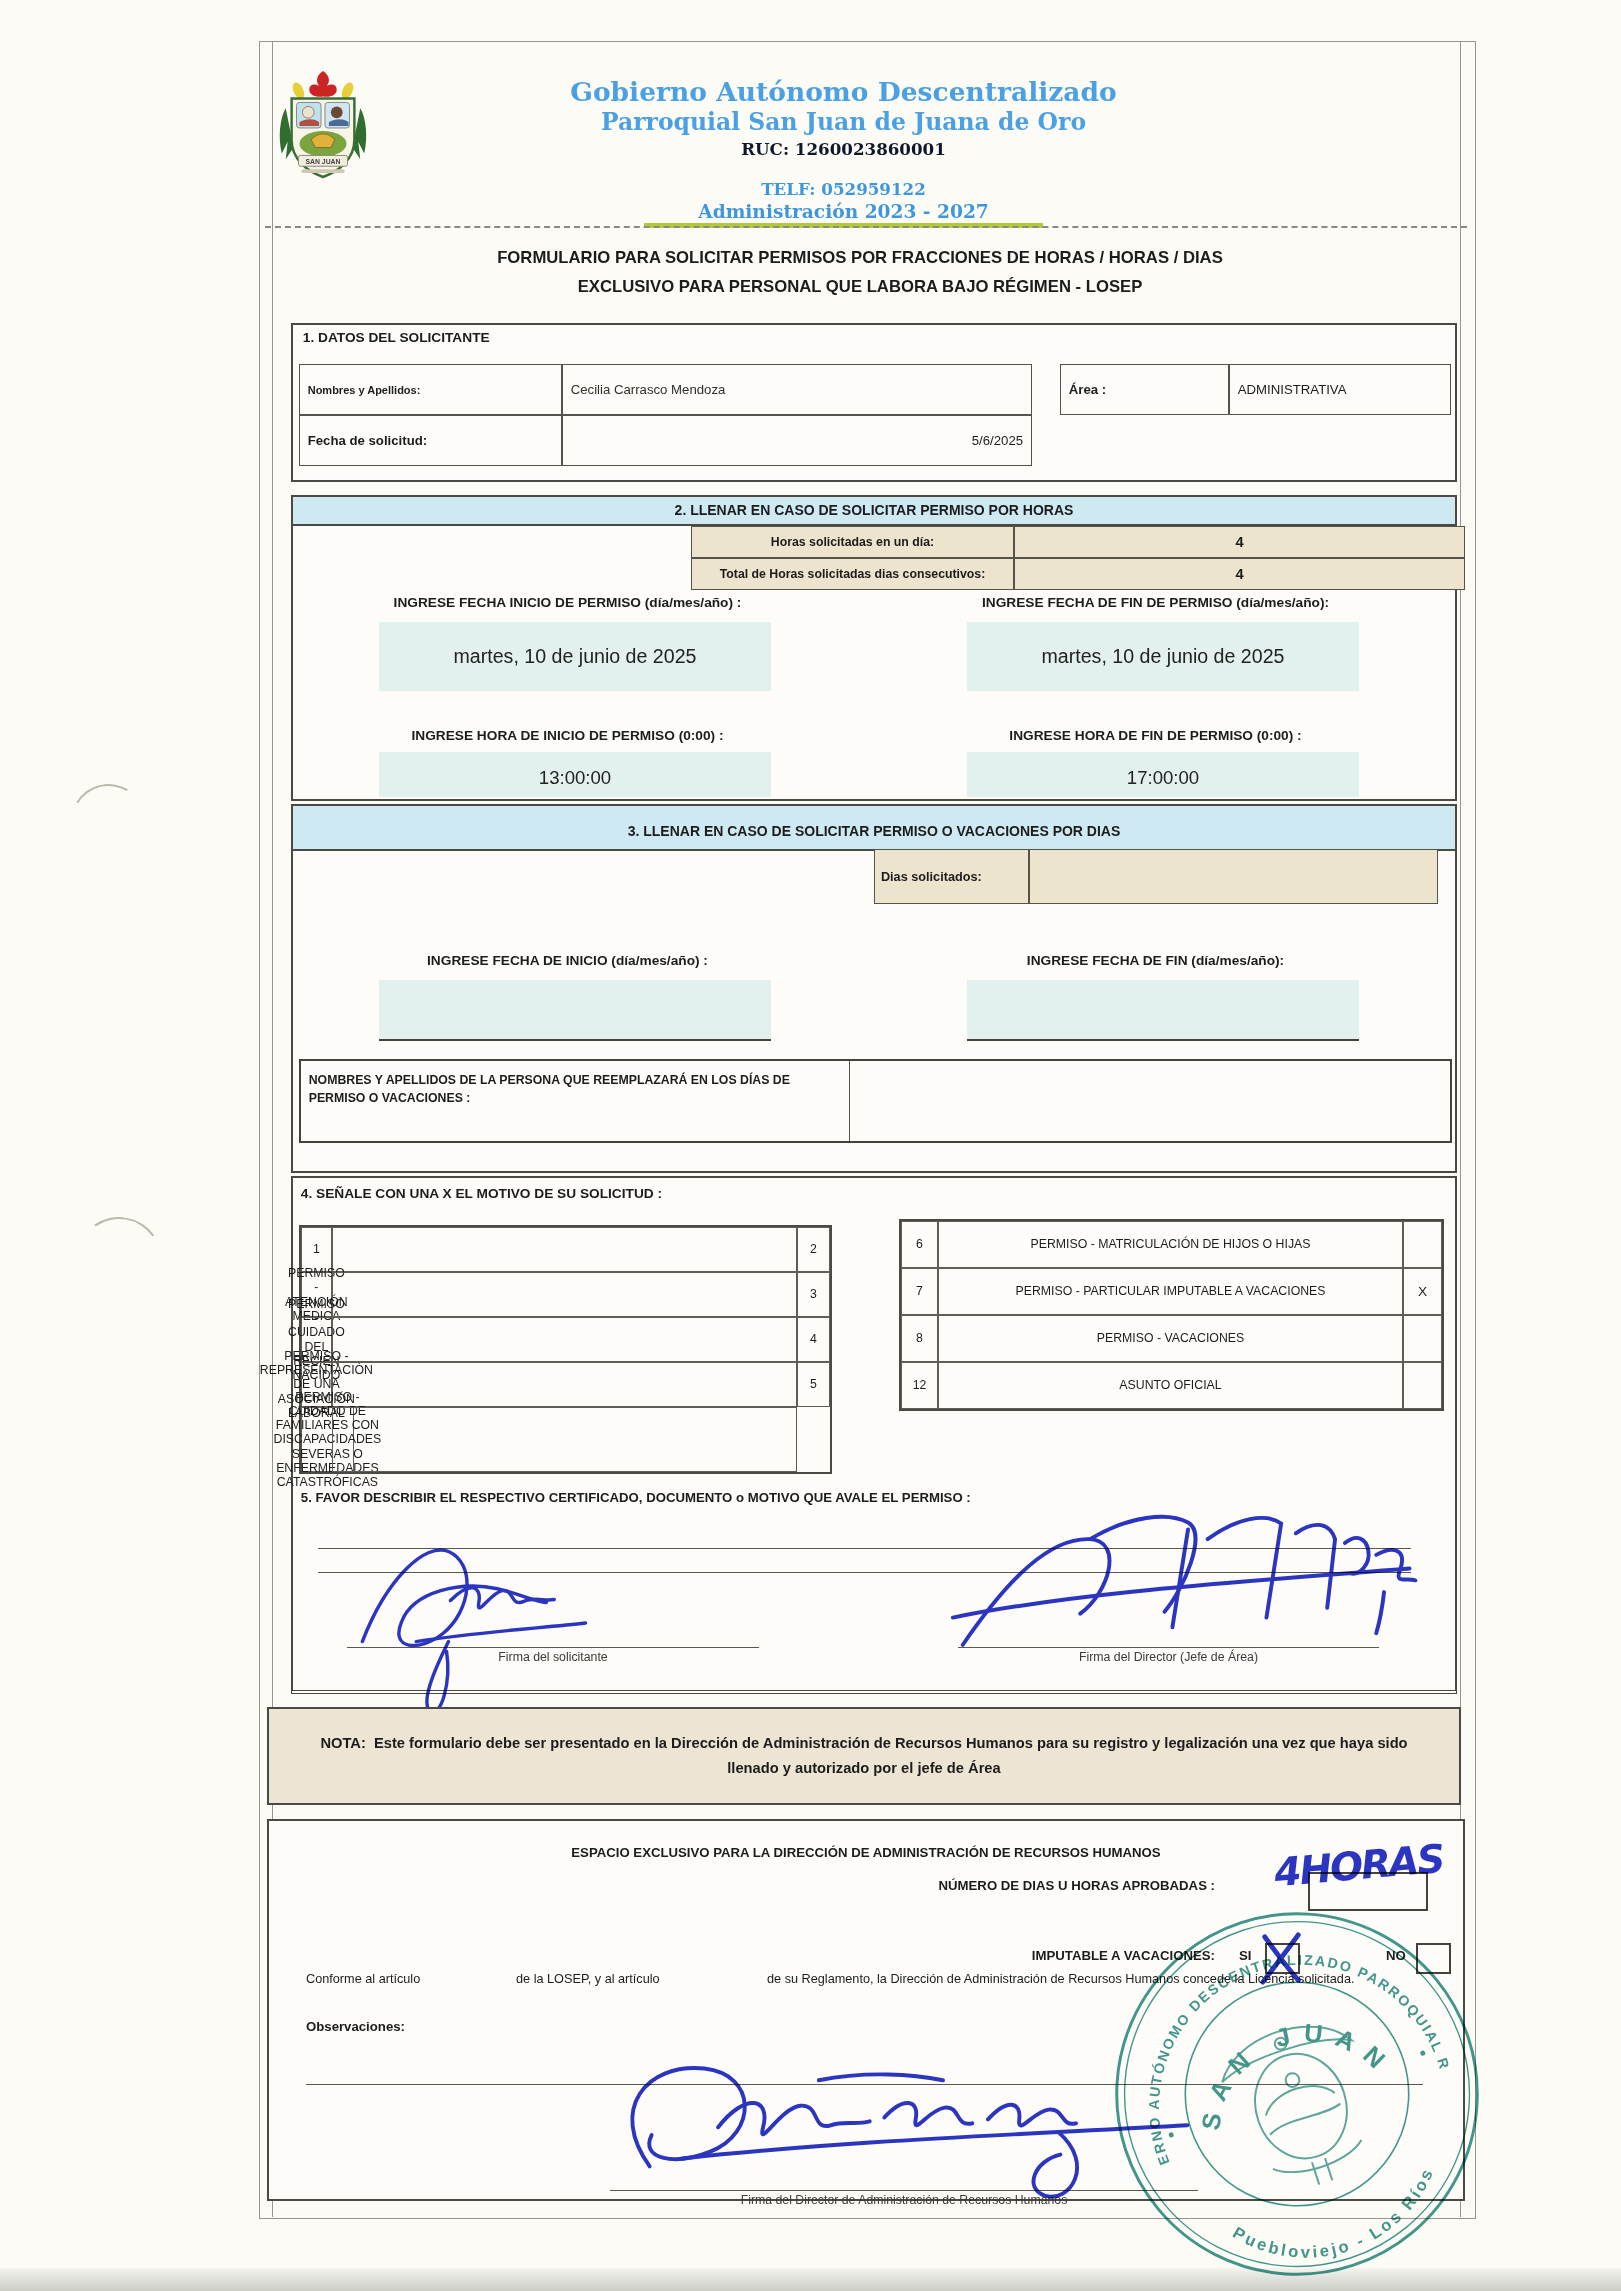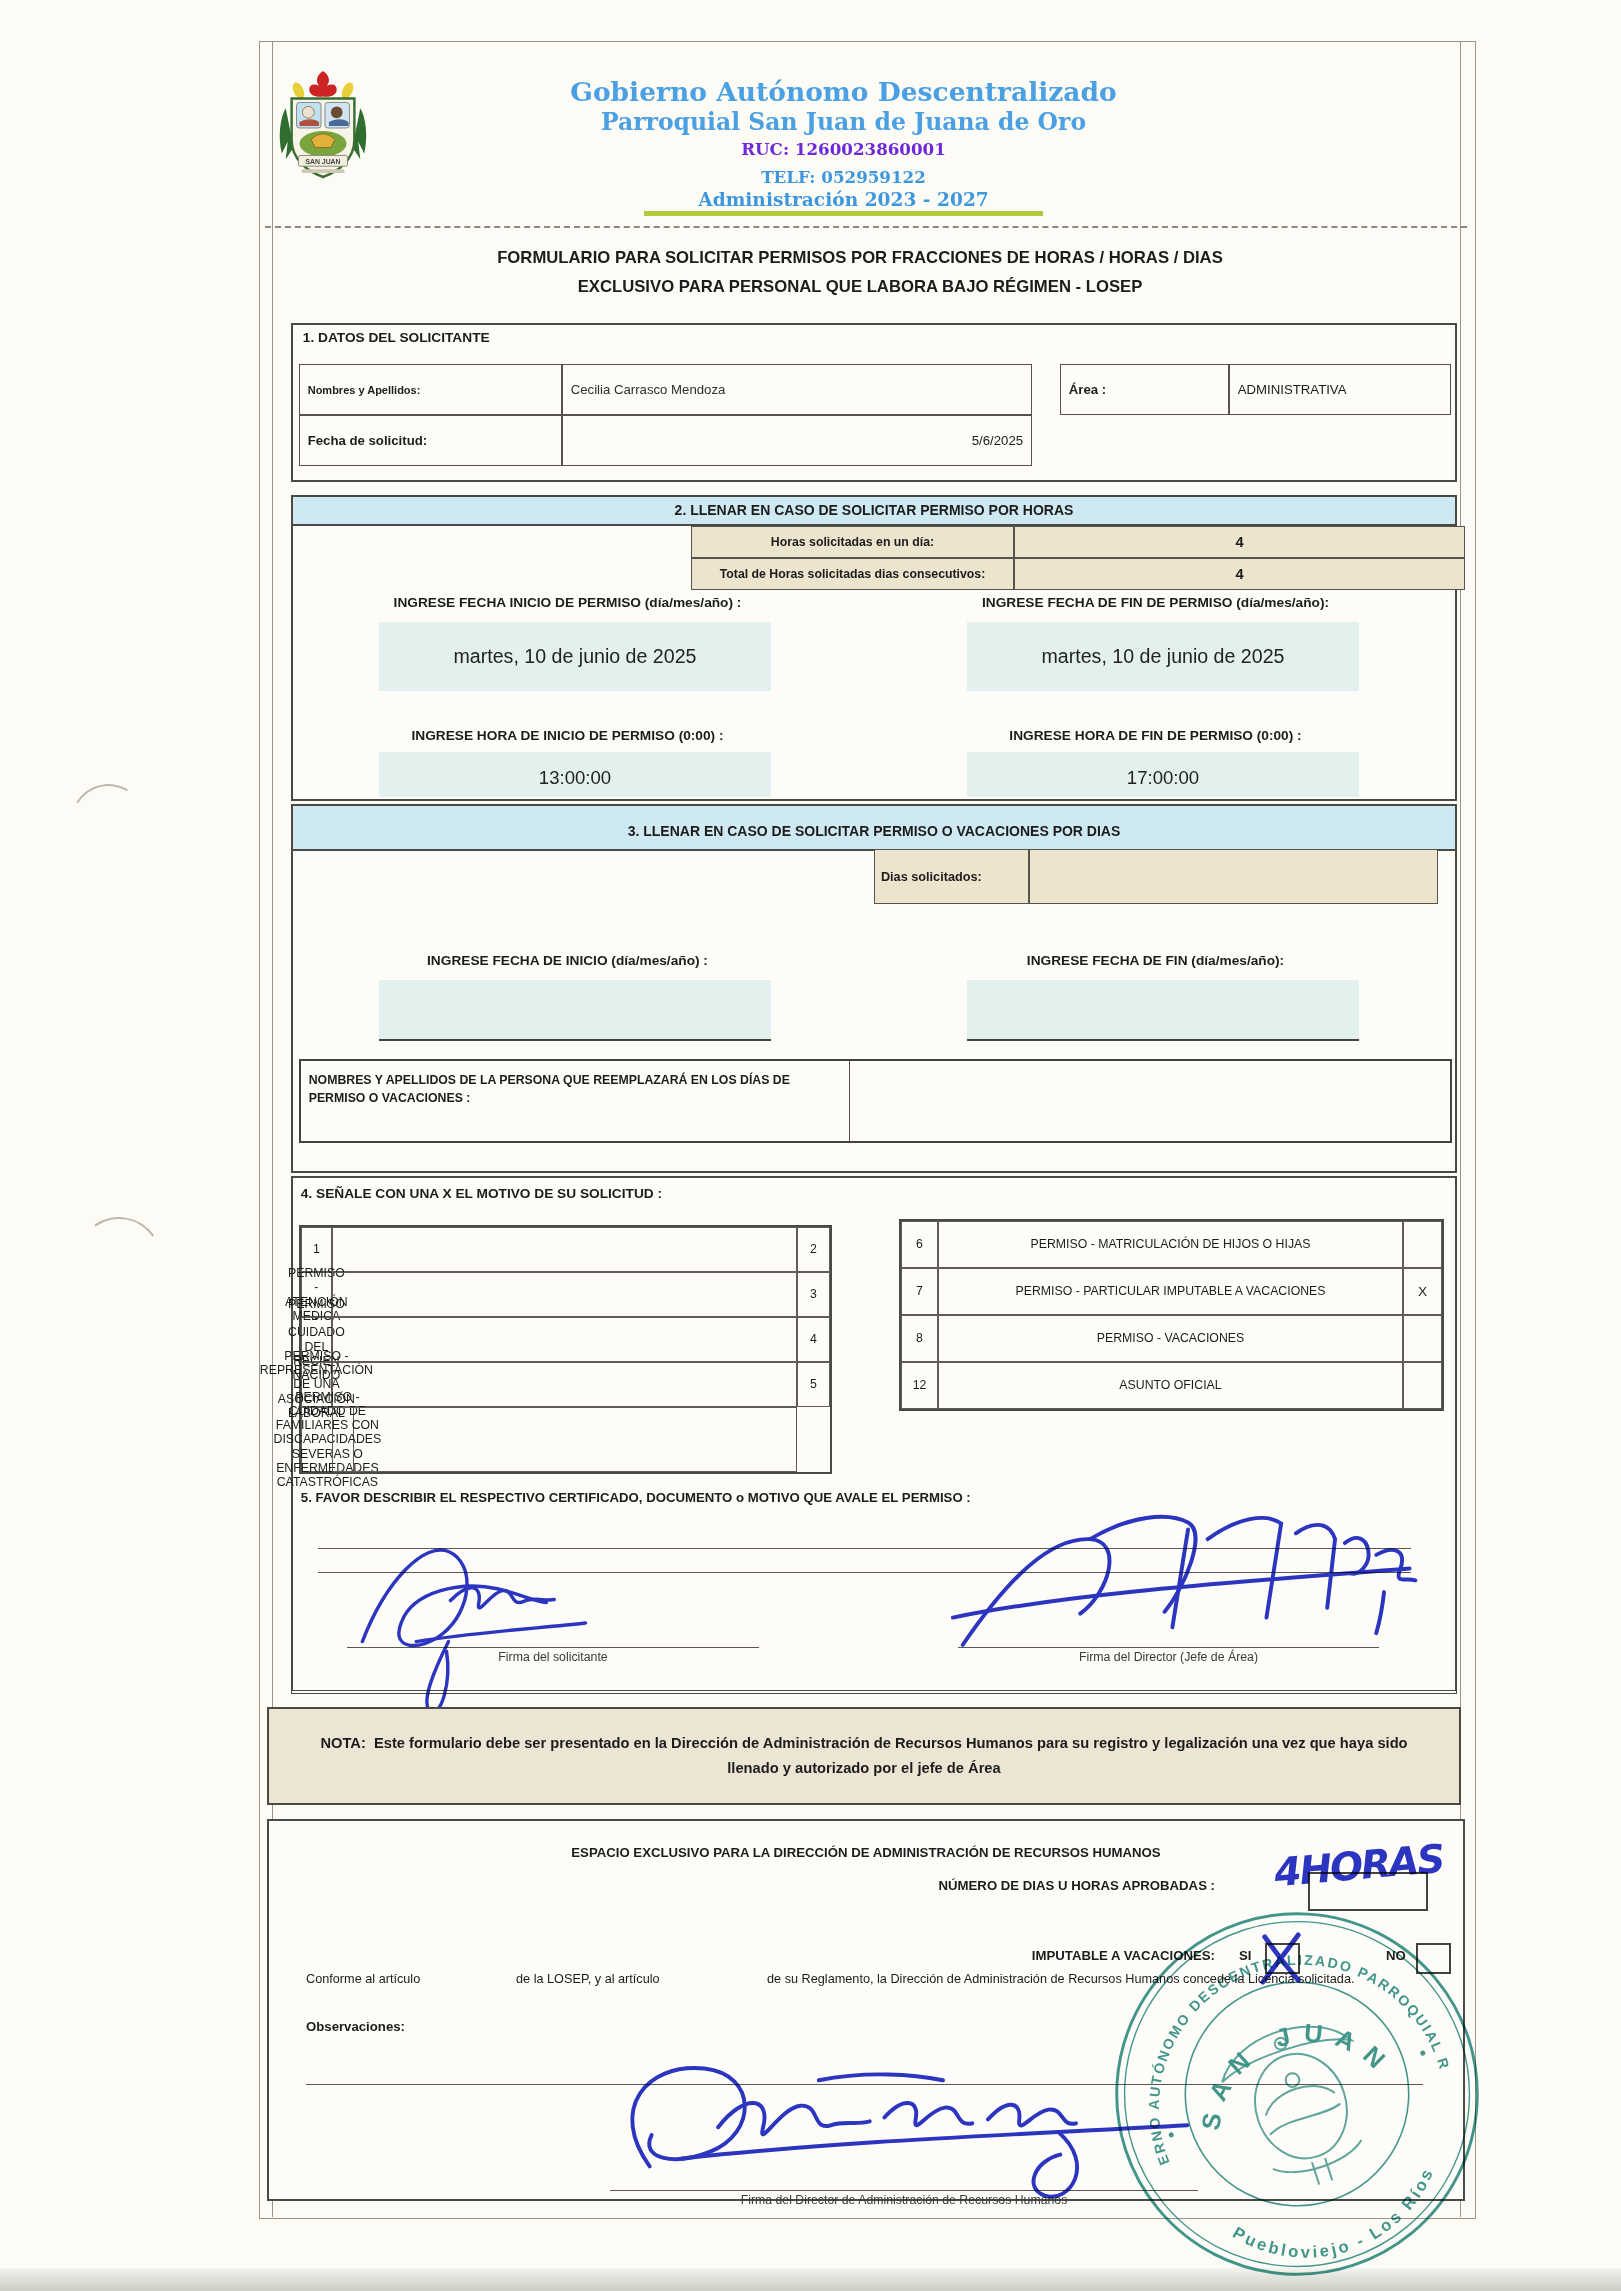--- a/index.html
+++ b/index.html
@@ -58,22 +58,22 @@
       <rect x="27" y="88" width="50" height="11" rx="2" fill="#f2eedd" stroke="#8a8878"></rect>
       <text x="52" y="96.5" font-size="7" font-weight="bold" text-anchor="middle" fill="#444" font-family="Liberation Sans,sans-serif">SAN JUAN</text>
       <rect x="30" y="102" width="44" height="4" rx="2" fill="#cfc9b4"></rect>
     </svg>
   </div>
 
 
   <div class="abs ctr" style="left:412px;top:76px;width:863px;">
     <div style="font-family:'DejaVu Serif',serif;font-weight:bold;font-size:26.5px;color:#4aa0e2;">Gobierno Autónomo Descentralizado</div>
     <div style="font-family:'DejaVu Serif',serif;font-weight:bold;font-size:23.5px;color:#4aa0e2;margin-top:1px;">Parroquial San Juan de Juana de Oro</div>
-    <div style="font-family:'DejaVu Serif',serif;font-weight:bold;font-size:16.7px;color:#6d28d9;margin-top:2.9px;">RUC: 1260023860001</div>
-    <div style="font-family:'DejaVu Serif',serif;font-weight:bold;font-size:16.7px;color:#3d97dd;margin-top:8px;">TELF: 052959122</div>
+    <div style="font-family:'DejaVu Serif',serif;font-weight:bold;font-size:16.7px;color:#0f172a;margin-top:2.9px;">RUC: 1260023860001</div>
+    <div style="font-family:'DejaVu Serif',serif;font-weight:bold;font-size:16.7px;color:#3d97dd;margin-top:20px;">TELF: 052959122</div>
     <div style="margin-top:2px;">
       <span style="display:inline-block;font-family:'DejaVu Serif',serif;font-weight:bold;font-size:18.6px;color:#3d97dd;
                    border-bottom:5.9px solid #b2c93c;padding:0 54px 1px 54px;">Administración 2023 - 2027</span>
     </div>
   </div>
 
   <div class="abs" style="left:265px;top:226px;width:1202px;border-top:2px dashed #8a8880;"></div>
 
   <div class="abs ctr" style="left:267px;top:243px;width:1186px;line-height:29px;">
     <div class="b" style="font-size:16.7px;">FORMULARIO PARA SOLICITAR PERMISOS  POR FRACCIONES DE HORAS / HORAS / DIAS</div>

